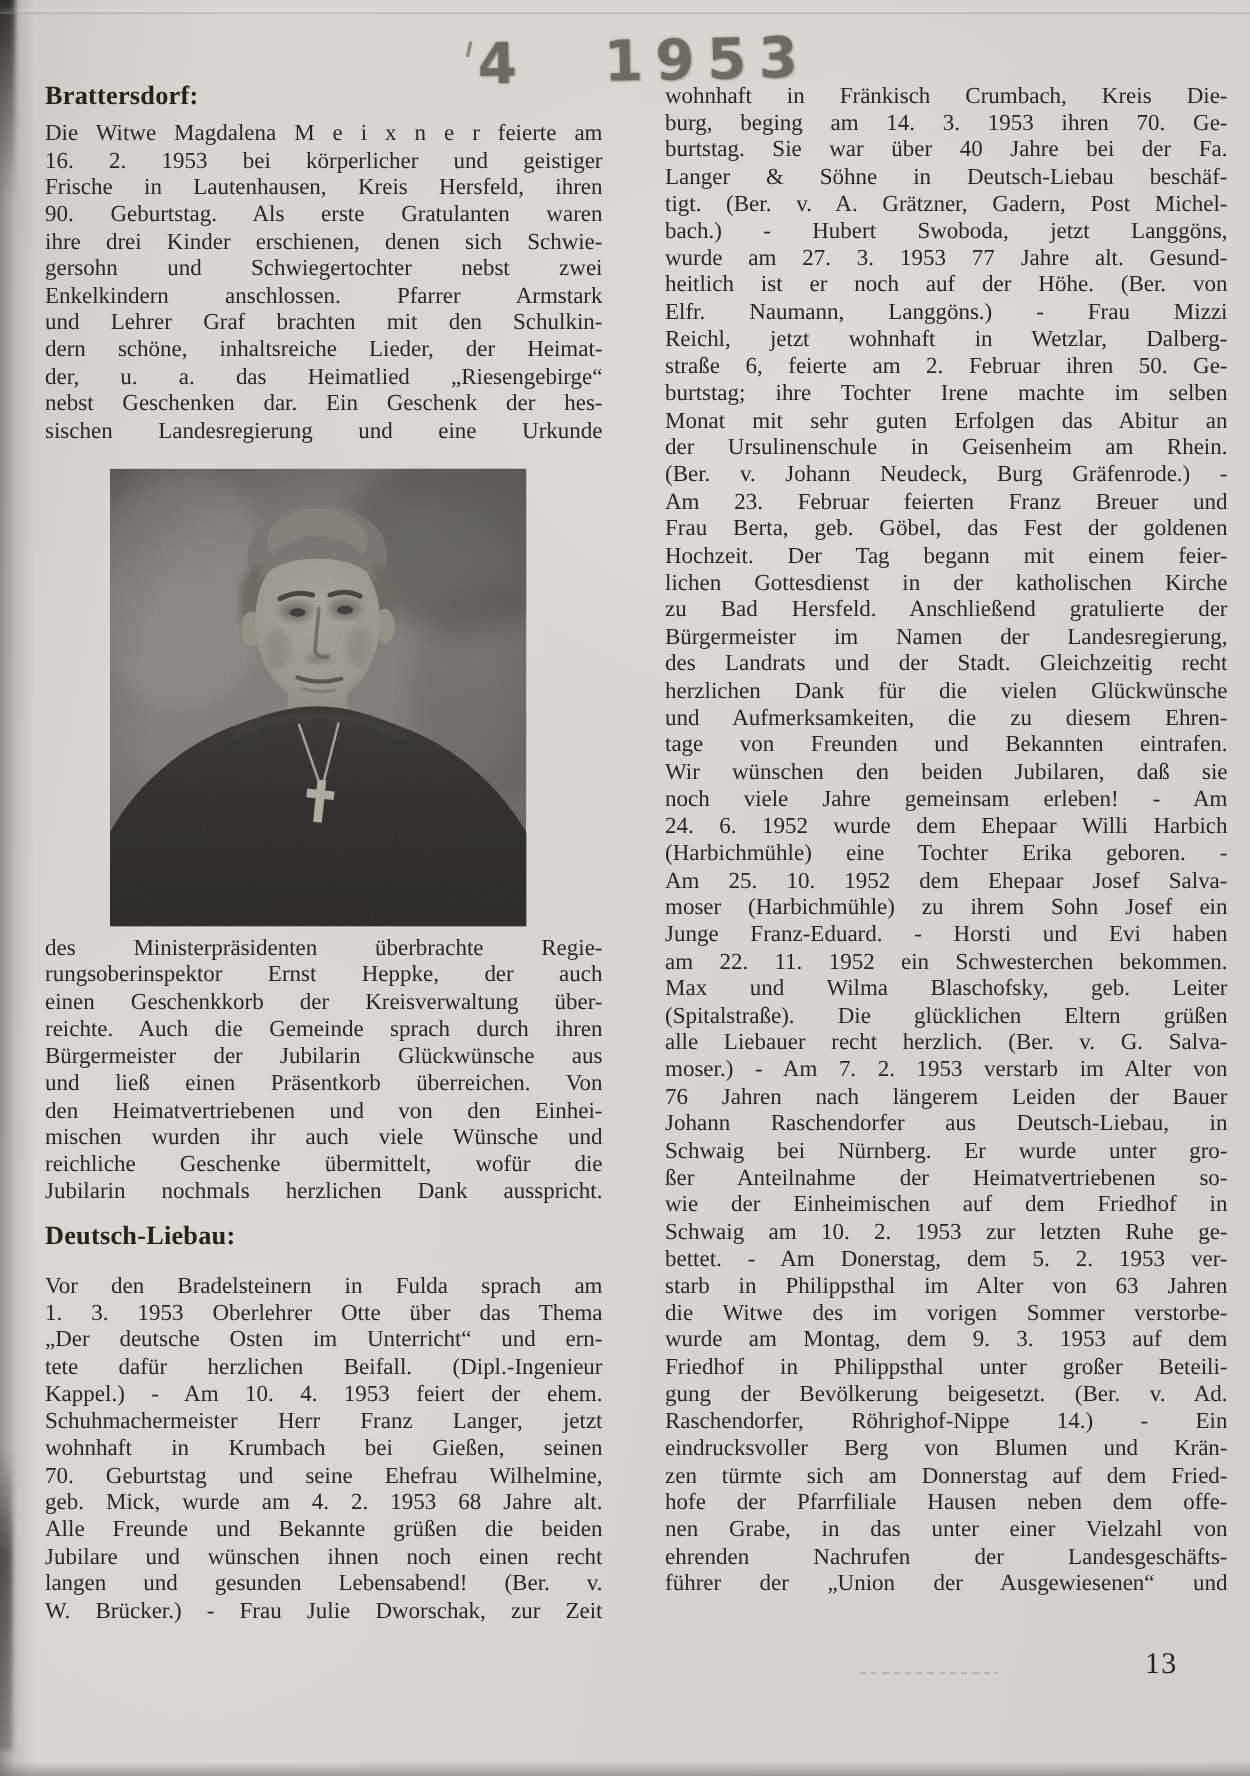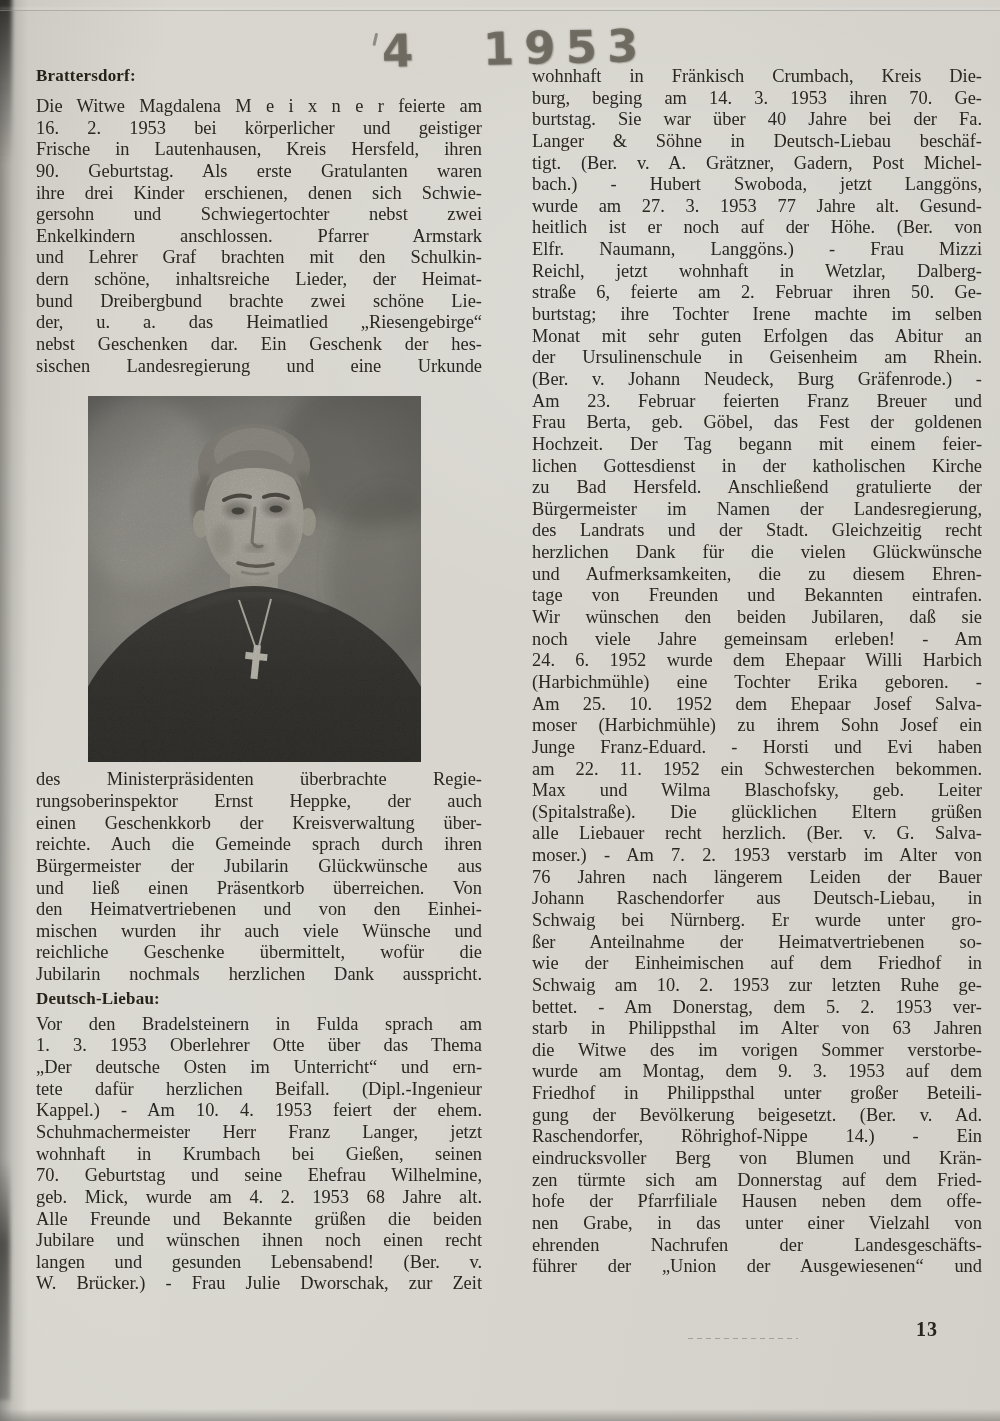--- a/index.html
+++ b/index.html
@@ -61,38 +61,38 @@
   .stamp-year { letter-spacing:10px; }
   
   .col { position:absolute; font-size:18.4px; line-height:21.65px; }
   .col-left  { left:36px;  top:64px; width:446px; }
   .col-right { left:532px; top:66px; width:450px; }
   .tline {
     text-align:justify; text-align-last:justify; text-justify:inter-word;
     height:21.65px; overflow:visible;
   }
   .heading {
-    font-size:17px; font-weight:bold; line-height:24px; margin:0;
+    font-size:21px; font-weight:bold; line-height:24px; margin:0;
     letter-spacing:0.2px; color:#252218;
   }
   .para { margin:0; }
   .para-first { margin-top:8px; }
   .para-after-photo { margin-top:7px; }
-  .heading-second { margin-top:1px; }
-  .para-last { margin-top:3px; }
+  .heading-second { margin-top:12px; }
+  .para-last { margin-top:18px; }
   
   .photo-wrap {
     width:333px; height:366px; margin:19px 0 0 52px;
     position:relative;
   }
   .photo-wrap svg { display:block; width:333px; height:366px; }
   
   .page-number {
     position:absolute; left:916px; top:1318px;
-    font-size:20px; font-weight:bold; letter-spacing:1px; color:#26231d;
+    font-size:24px; font-weight:normal; letter-spacing:1px; color:#26231d;
   }
 </style>
 </head>
 <body>
 
 <div class="page">
 
   <div class="binding-shadow"></div>
   <div class="binding-smudge-top"></div>
   <div class="binding-smudge-bottom"></div>
@@ -111,21 +111,20 @@
     <div class="para para-first">
         <div class="tline">Die Witwe Magdalena M e i x n e r feierte am</div>
         <div class="tline">16. 2. 1953 bei körperlicher und geistiger</div>
         <div class="tline">Frische in Lautenhausen, Kreis Hersfeld, ihren</div>
         <div class="tline">90. Geburtstag. Als erste Gratulanten waren</div>
         <div class="tline">ihre drei Kinder erschienen, denen sich Schwie-</div>
         <div class="tline">gersohn und Schwiegertochter nebst zwei</div>
         <div class="tline">Enkelkindern anschlossen. Pfarrer Armstark</div>
         <div class="tline">und Lehrer Graf brachten mit den Schulkin-</div>
         <div class="tline">dern schöne, inhaltsreiche Lieder, der Heimat-</div>
-        <div class="tline">bund Dreibergbund brachte zwei schöne Lie-</div>
         <div class="tline">der, u. a. das Heimatlied „Riesengebirge“</div>
         <div class="tline">nebst Geschenken dar. Ein Geschenk der hes-</div>
         <div class="tline">sischen Landesregierung und eine Urkunde</div>
       </div>
 
     <div class="photo-wrap">
       <svg viewBox="0 0 333 366" xmlns="http://www.w3.org/2000/svg">
         <defs>
           <linearGradient id="pbg" x1="0" y1="0" x2="0.25" y2="1">
             <stop offset="0" stop-color="#6e6c67"></stop>

